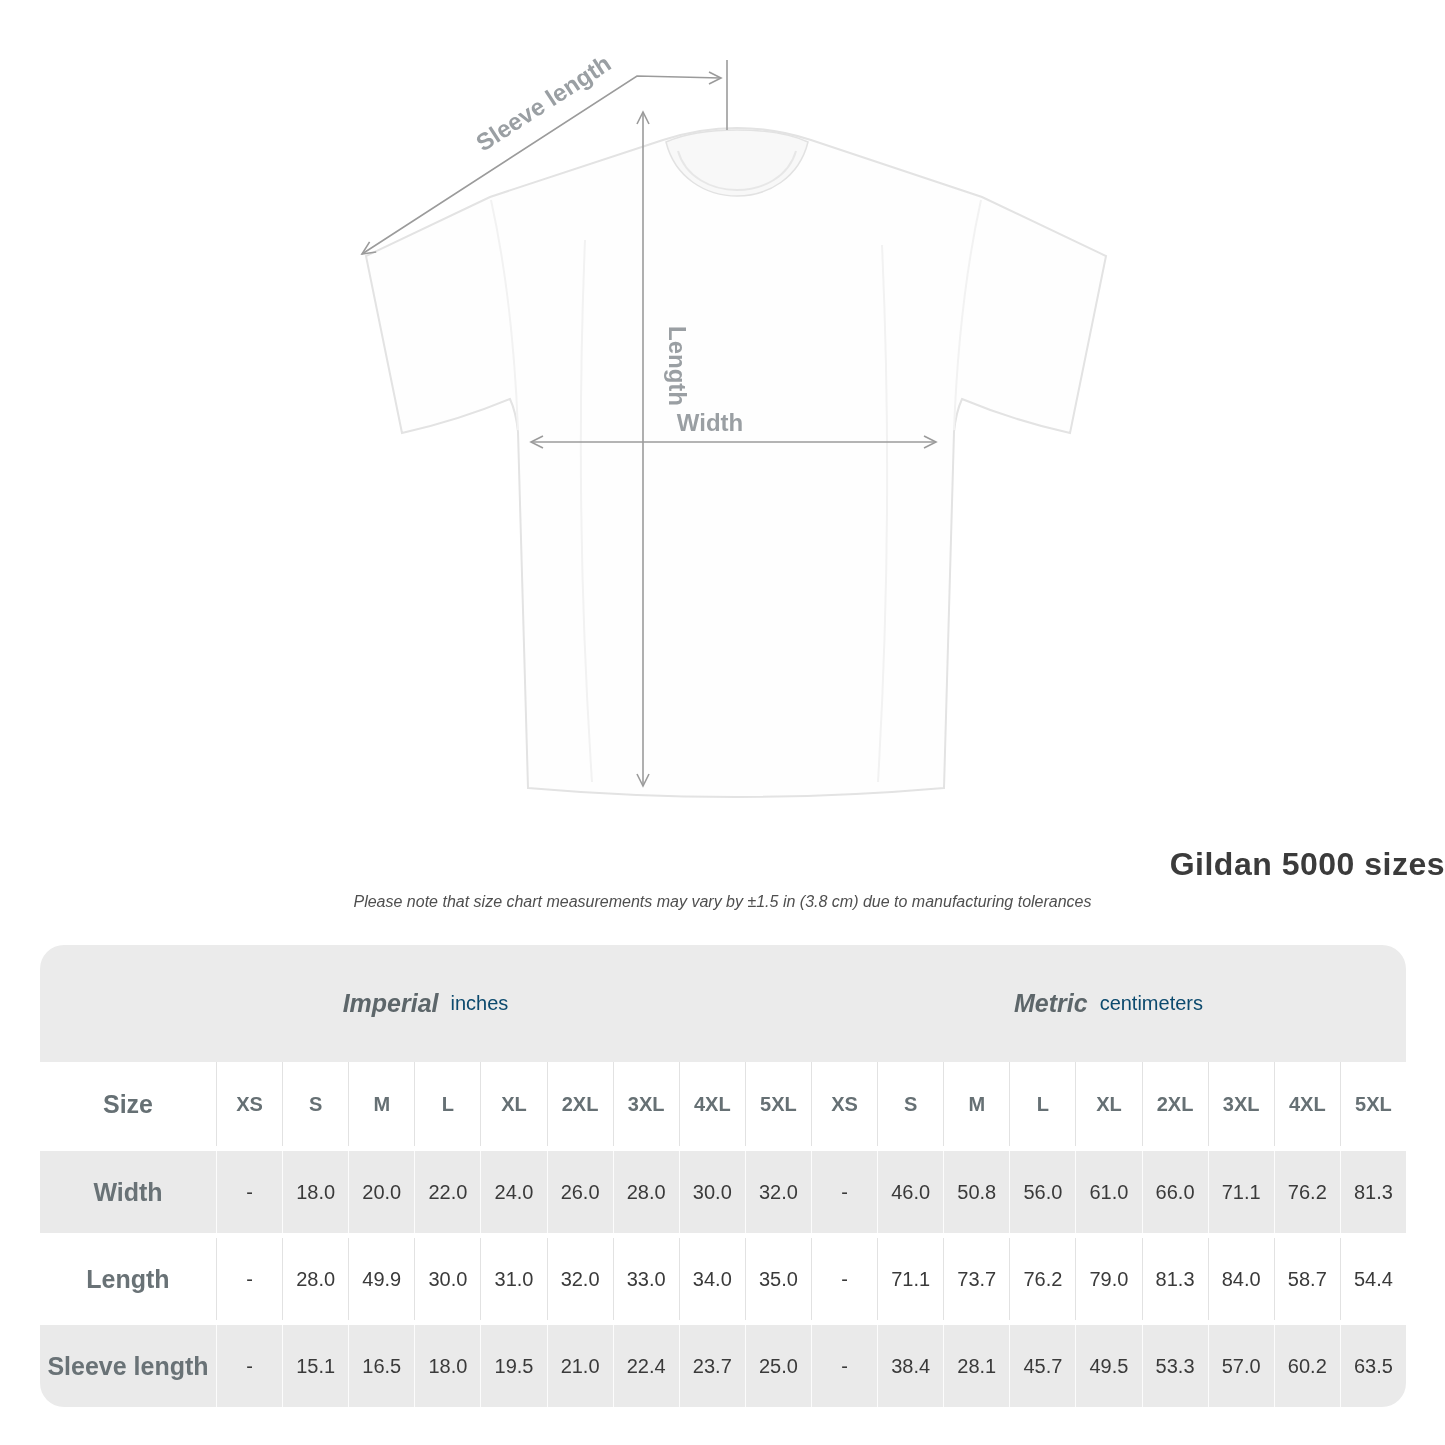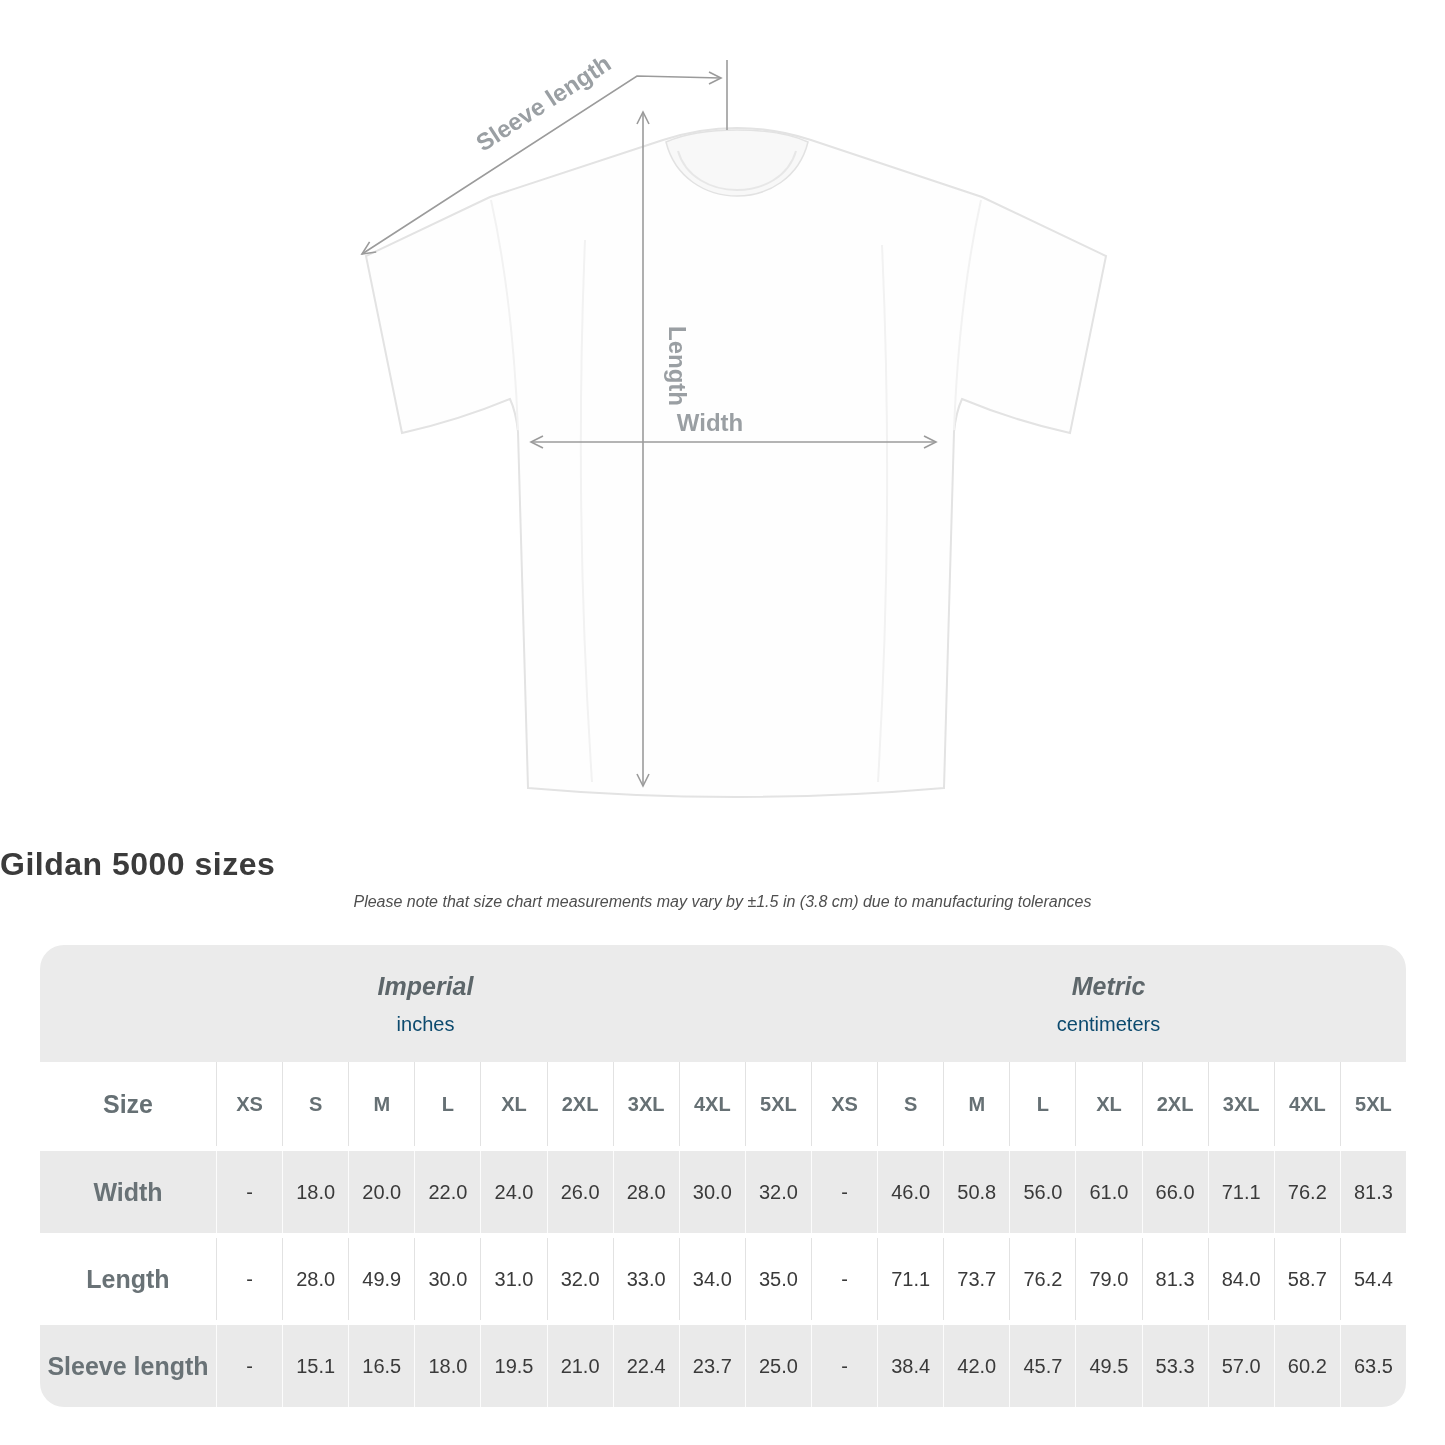--- a/index.html
+++ b/index.html
@@ -10,33 +10,33 @@
   
   .diagram-svg{position:absolute;left:0;top:0;}
   .ann-line{stroke:#9b9b9b;stroke-width:1.6;fill:none;}
   .ann-label{fill:#9a9fa3;font-size:24px;font-weight:bold;}
   .shirt-body{fill:#fefefe;stroke:#e3e3e3;stroke-width:2;}
   .shirt-detail{fill:none;stroke:#e7e7e7;stroke-width:2;}
   .shirt-soft{fill:none;stroke:#f2f2f2;stroke-width:2;}
   .neck{fill:#f8f8f8;stroke:#e2e2e2;stroke-width:1.5;}
   
   .title{
-    position:absolute;top:846px;left:0;width:100%;text-align:left;margin:0;
+    position:absolute;top:846px;left:0;width:100%;text-align:right;margin:0;
     font-size:32px;font-weight:bold;color:#3b3b3b;letter-spacing:0.5px;
   }
   .note{
     position:absolute;top:893px;left:0;width:100%;text-align:center;margin:0;
     font-size:16px;font-style:italic;color:#4f4f4f;
   }
   
   .size-table{position:absolute;left:40px;top:945px;width:1366px;}
   .units-band{
     height:117px;background:#ebebeb;border-radius:24px 24px 0 0;display:flex;
   }
-  .unit-group{display:flex;flex-direction:column;align-items:center;justify-content:center;gap:12px;}
+  .unit-group{display:flex;flex-direction:row;align-items:center;justify-content:center;gap:12px;}
   .unit-imperial{flex:0 0 771px;}
   .unit-metric{flex:1;}
   .unit-name{font-size:25px;font-weight:bold;font-style:italic;color:#5d666a;}
   .unit-sub{font-size:20px;color:#0c4a6e;}
   .trow{display:flex;align-items:stretch;}
   .header-row{height:84px;background:#ffffff;}
   .data-row{height:82px;margin-top:5px;}
   .data-row.gray{background:#eaeaea;}
   .data-row.white{background:#ffffff;}
   .data-row.last{border-radius:0 0 24px 24px;}
@@ -187,21 +187,21 @@
           <div class="cell">15.1</div>
           <div class="cell">16.5</div>
           <div class="cell">18.0</div>
           <div class="cell">19.5</div>
           <div class="cell">21.0</div>
           <div class="cell">22.4</div>
           <div class="cell">23.7</div>
           <div class="cell">25.0</div>
           <div class="cell">-</div>
           <div class="cell">38.4</div>
-          <div class="cell">42.0</div>
+          <div class="cell">28.1</div>
           <div class="cell">45.7</div>
           <div class="cell">49.5</div>
           <div class="cell">53.3</div>
           <div class="cell">57.0</div>
           <div class="cell">60.2</div>
           <div class="cell">63.5</div>
         </div>
       </div>
   </div>
 

